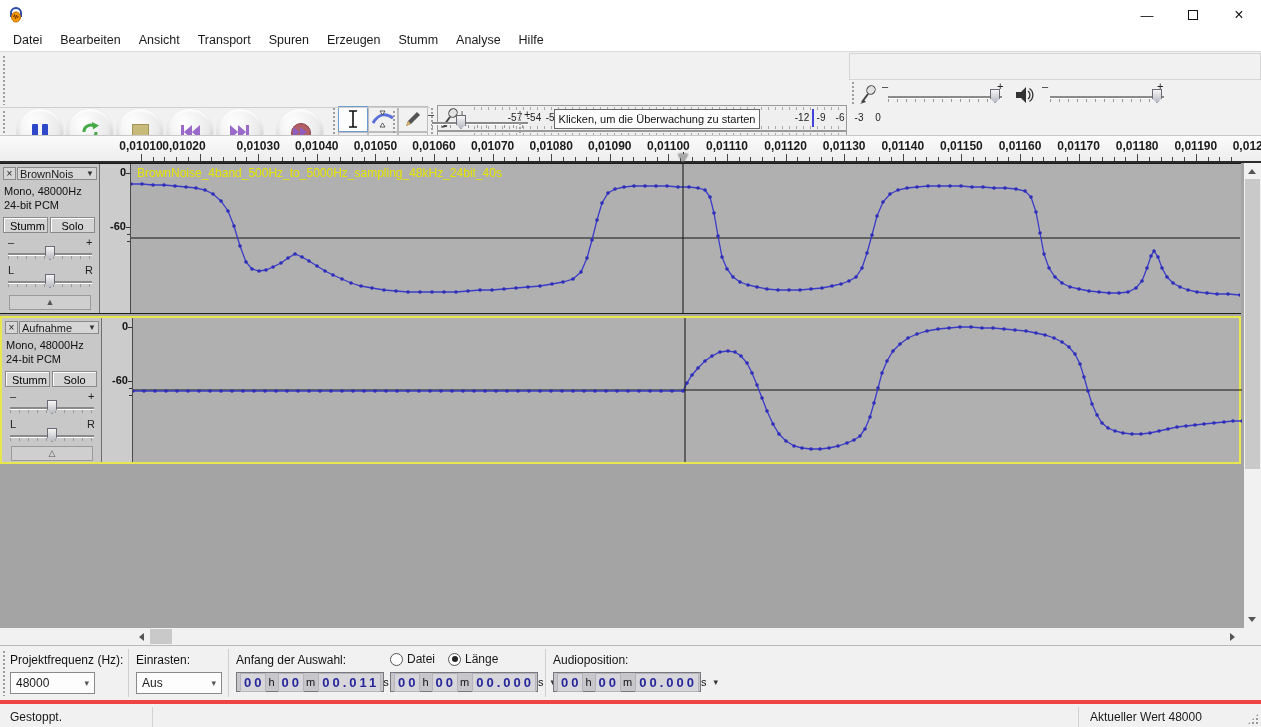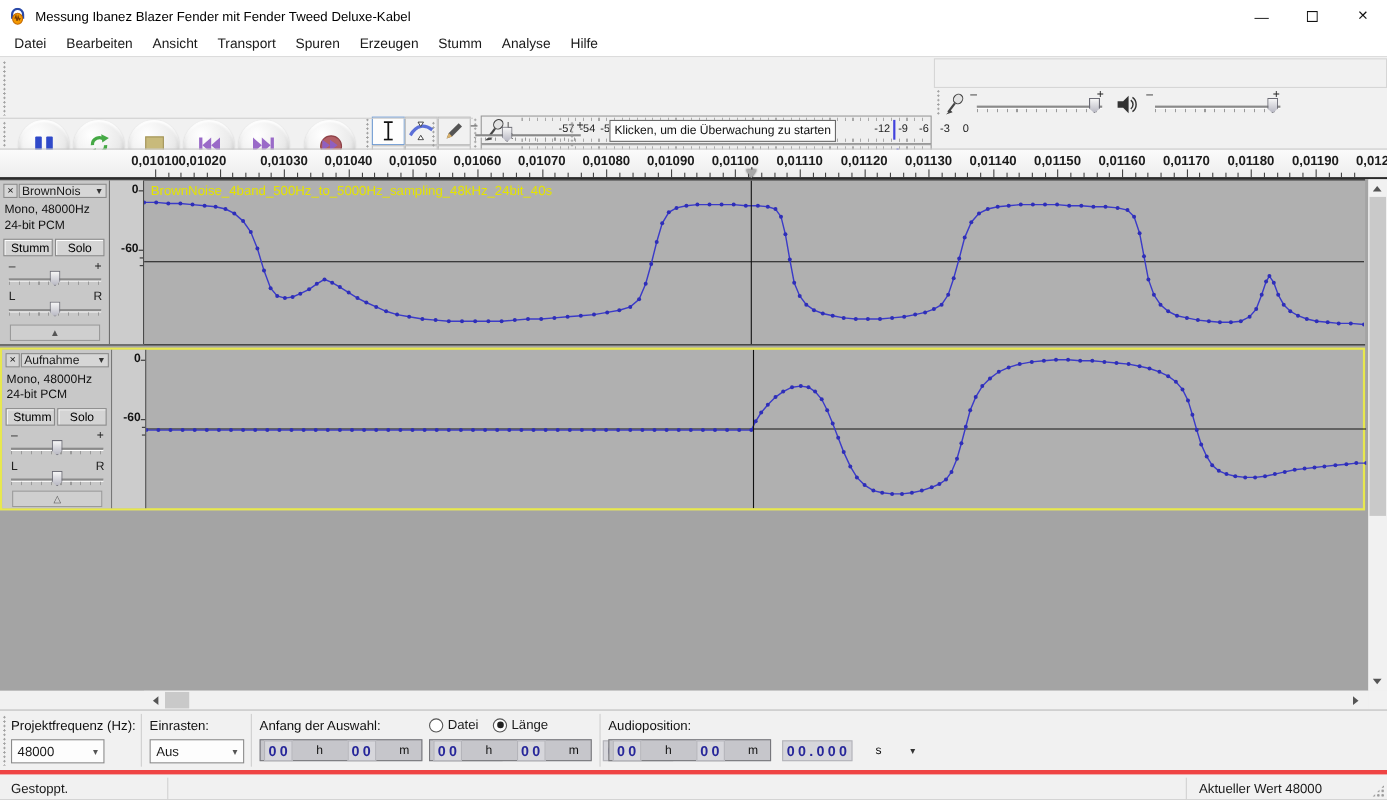--- a/index.html
+++ b/index.html
@@ -73,21 +73,21 @@
   #hscroll{left:0;top:628px;width:1261px;height:17px;background:#f1f1f1;}
   #vscroll{left:1244px;top:163px;width:17px;height:465px;background:#f1f1f1;}
   .sb-thumb{position:absolute;background:#c9c9c9;}
   .arrow-glyph{width:0;height:0;position:absolute;}
   
   #seltb{left:0;top:645px;width:1261px;height:55px;background:#f1f1f1;border-top:1px solid #b9b9b9;box-sizing:border-box;}
   .sel-label{position:absolute;top:7px;font-size:12px;color:#111;white-space:nowrap;}
   .sel-combo{position:absolute;top:26px;height:22px;background:#fdfdfd;border:1px solid #8a8a8a;box-sizing:border-box;display:flex;align-items:center;font-size:12px;padding:0 5px;}
   .sel-combo .arrow{margin-left:auto;color:#555;font-size:9px;}
   .sel-div{position:absolute;top:3px;width:1px;height:48px;background:#cfcfcf;}
-  .timefield{position:absolute;top:26px;height:20px;background:#c6c6cb;border:1px solid #77777c;box-sizing:border-box;display:flex;align-items:center;padding-left:3px;gap:19px;}
+  .timefield{position:absolute;top:26px;height:20px;background:#c6c6cb;border:1px solid #77777c;box-sizing:border-box;display:flex;align-items:center;padding-left:3px;}
   .tf-d{font-size:13px;font-weight:bold;color:#26269a;letter-spacing:3px;background:#d6d6db;padding:1px 1px 1px 3px;margin-right:1px;border:1px solid #b4b4ba;}
   .tf-u{font-size:11px;color:#111;padding:0 3px 0 1px;}
   .tf-arrow{margin-left:1px;color:#333;font-size:9px;padding:0 3px;}
   .radio{position:absolute;top:6px;display:flex;align-items:center;font-size:12px;}
   .radio .circ{width:13px;height:13px;border:1px solid #555;border-radius:50%;background:#fff;margin-right:4px;box-sizing:border-box;position:relative;}
   .radio.checked .circ::after{content:"";position:absolute;left:2.5px;top:2.5px;width:6px;height:6px;border-radius:50%;background:#222;}
   
   #statusbar{left:0;top:700px;width:1261px;height:27px;background:#f1f1f1;border-top:4px solid #ef4444;box-sizing:border-box;font-size:12px;}
   .st-div{position:absolute;top:3px;width:1px;height:21px;background:#d2d2d2;}
   #resize-grip{right:2px;bottom:2px;width:12px;height:12px;background-image:radial-gradient(circle,#9a9a9a 1px,transparent 1.3px);background-size:4px 4px;clip-path:polygon(100% 0,100% 100%,0 100%);}
@@ -96,21 +96,20 @@
 <body>
 
 <div id="app">
 
   <div id="titlebar" class="abs">
     <svg id="app-icon" class="abs" viewBox="0 0 16 16">
       <path d="M3 10 L3 6 A5 5 0 0 1 13 6 L13 10" fill="none" stroke="#2b4aa8" stroke-width="2"></path>
       <ellipse cx="8" cy="10" rx="4.5" ry="5" fill="#f59a00" stroke="#c46a00"></ellipse>
       <path d="M5.5 10 L6.5 7.5 L7.5 12 L8.5 8 L9.5 11 L10.5 9.5" fill="none" stroke="#7a3c00" stroke-width="1"></path>
     </svg>
-    <span id="title-text" class="abs">Messung Ibanez Blazer Fender mit Fender Tweed Deluxe-Kabel</span>
     <div class="wbtn abs" style="left:1124px">
         <span>—</span>
       </div>
     <div class="wbtn abs" style="left:1170px">
       <svg width="10" height="10">
           <rect x="0.5" y="0.5" width="9" height="9" fill="none" stroke="#111"></rect>
         </svg>
     </div>
     <div class="wbtn abs" style="left:1216px;font-size:16px">
         <span>×</span>

